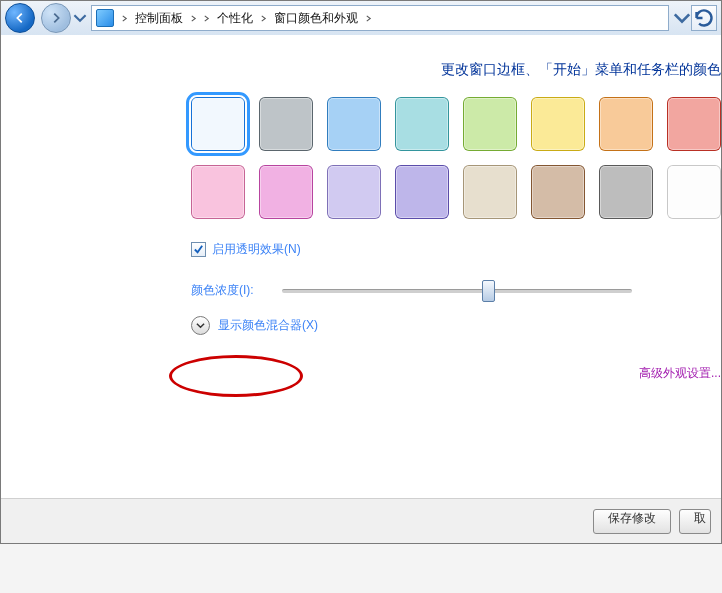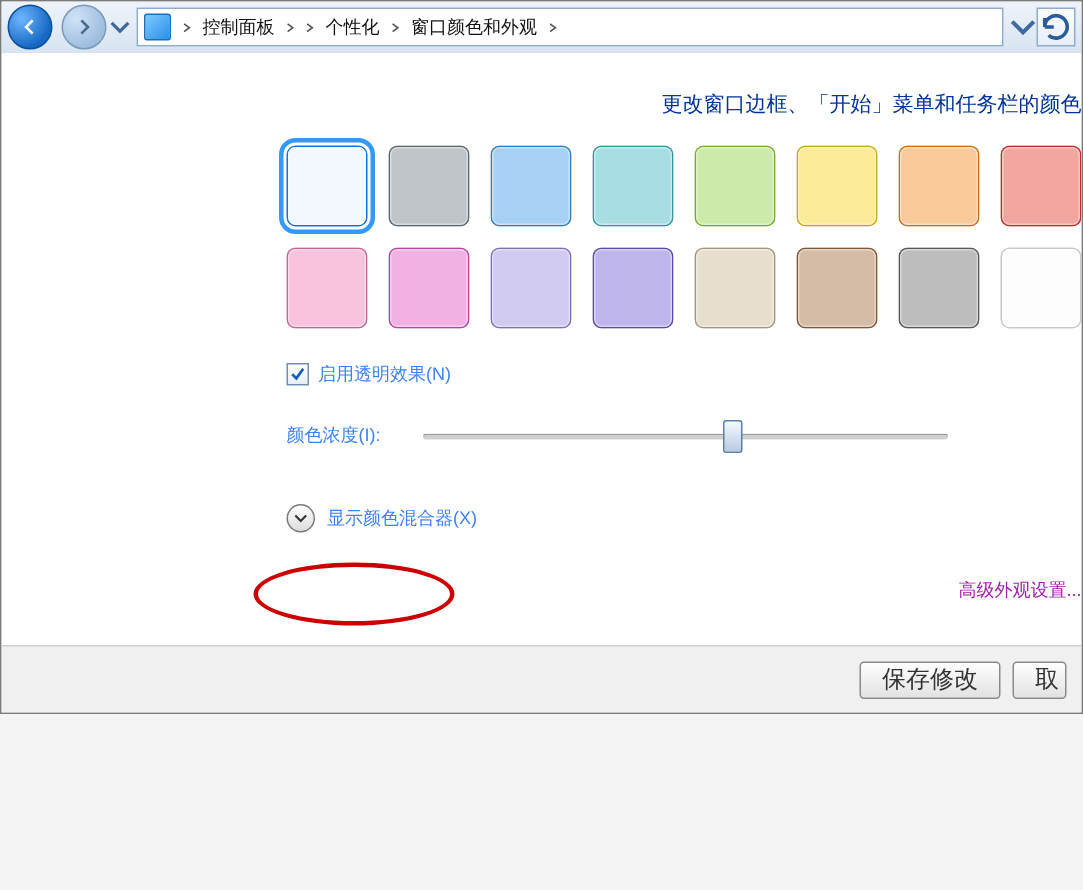--- a/index.html
+++ b/index.html
@@ -1,16 +1,16 @@
 <!DOCTYPE html>
 <html><head>
 <meta charset="utf-8">
 <style>
 html,body{margin:0;padding:0;font-family:"Microsoft YaHei","Segoe UI",Tahoma,sans-serif;font-size:12px;background:#f4f4f4;color:#333;}
-.window{width:722px;height:476px;box-sizing:border-box;background:#fff;position:relative;overflow:hidden;border:1px solid #7a7a7a;}
+.window{width:722px;height:544px;box-sizing:border-box;background:#fff;position:relative;overflow:hidden;border:1px solid #7a7a7a;}
 
 
 .header{height:34px;display:flex;align-items:center;background:linear-gradient(#eef3f9,#d7e4f2);border-bottom:1px solid #7a98b8;}
 .nav-btn{width:28px;height:28px;border-radius:50%;margin:0 2px 0 4px;display:flex;align-items:center;justify-content:center;background:radial-gradient(circle at 30% 30%,#6fb6ff,#1568c4 70%);border:1px solid #0d4f99;color:#fff;cursor:pointer;}
 .nav-btn.fwd{background:radial-gradient(circle at 30% 30%,#cfe3f7,#9fbedf 70%);border-color:#7a98b8;color:#4b6b90;}
 .nav-btn svg{width:14px;height:14px;}
 .nav-chevron{width:14px;height:28px;display:flex;align-items:center;justify-content:center;color:#3d6aa0;cursor:pointer;}
 .addr{flex:1;height:24px;margin:0 4px;border:1px solid #8faccb;background:#fff;display:flex;align-items:center;overflow:hidden;}
 .addr .icon{width:16px;height:16px;margin:0 4px;background:linear-gradient(135deg,#7ecbff,#2a8de8);border:1px solid #1b6fb8;border-radius:2px;}
 .addr .crumb{padding:0 4px;height:100%;display:flex;align-items:center;color:#111;cursor:pointer;}
@@ -40,21 +40,21 @@
 .slider-thumb{position:absolute;top:0;width:11px;height:20px;left:200px;background:linear-gradient(#f5f9fe,#b6cbe4);border:1px solid #5c7fa8;border-radius:2px;cursor:pointer;}
 
 .expander-btn{width:17px;height:17px;border-radius:50%;border:1px solid #7a7a7a;background:linear-gradient(#fff,#dcdcdc);margin-right:8px;display:flex;align-items:center;justify-content:center;cursor:pointer;}
 .expander-btn svg{width:9px;height:9px;color:#333;}
 
 .link{color:#a21caf;cursor:pointer;}
 .ellipse{position:absolute;border:3px solid #cc0000;border-radius:50%;width:128px;height:36px;pointer-events:none;}
 
 
 .footer{position:absolute;left:0;right:0;bottom:0;height:44px;background:#f0f0f0;border-top:1px solid #d0d0d0;display:flex;align-items:center;justify-content:flex-end;padding-right:10px;gap:8px;}
-.btn{height:23px;padding:0 14px;border:1px solid #8a8a8a;border-radius:3px;background:linear-gradient(#fefefe,#e2e2e2);cursor:pointer;display:flex;align-items:center;font-size:16px;font-family:Liberation Serif, serif;}
+.btn{height:23px;padding:0 14px;border:1px solid #8a8a8a;border-radius:3px;background:linear-gradient(#fefefe,#e2e2e2);cursor:pointer;display:flex;align-items:flex-start;font-size:12px;font-family:Liberation Serif, serif;}
 .btn.cut{padding-right:4px;}
 </style>
 </head>
 <body>
 
 <div class="window">
 
   <div class="header">
     <div class="nav-btn">
       <svg viewBox="0 0 16 16">
@@ -155,21 +155,21 @@
     </div>
 
     <div class="field-row" style="">
       <span class="label">颜色浓度(I):</span>
       <div class="slider-wrap">
         <div class="slider-track"></div>
         <div class="slider-thumb"></div>
       </div>
     </div>
 
-    <div class="field-row" style="margin-top:36px">
+    <div class="field-row" style="margin-top:16px">
       <div class="expander-btn">
         <svg viewBox="0 0 10 10">
             <path d="M1 3 L5 7 L9 3" fill="none" stroke="currentColor" stroke-width="1.6"></path>
           </svg>
       </div>
       <span class="label">显示颜色混合器(X)</span>
     </div>
 
     <div style="position:relative;margin-top:30px;height:30px;">
       <span class="link">高级外观设置...</span>

